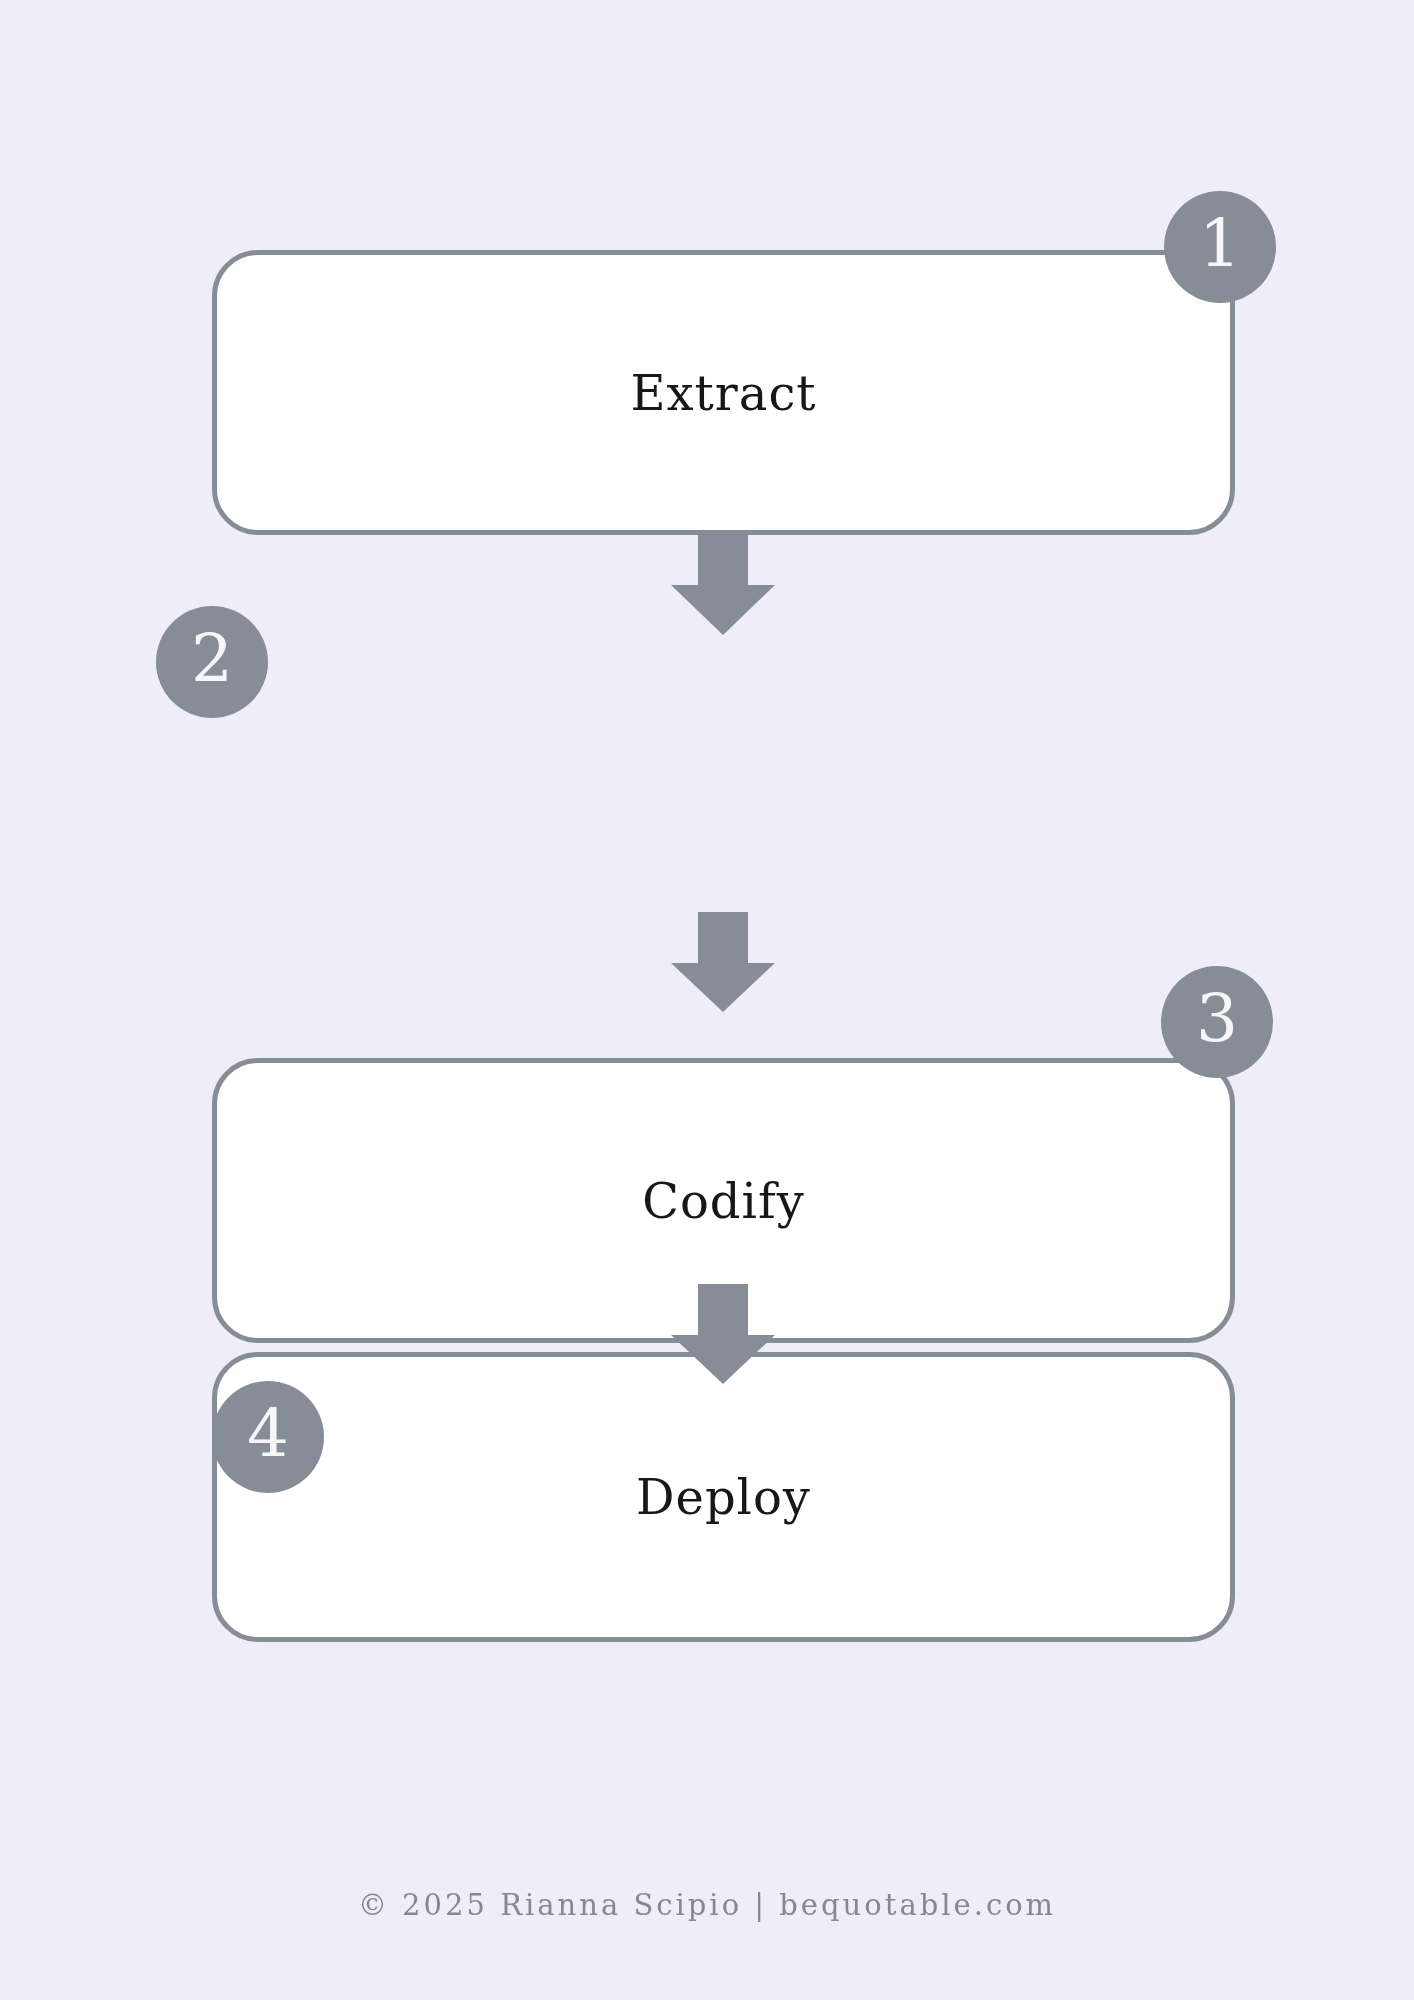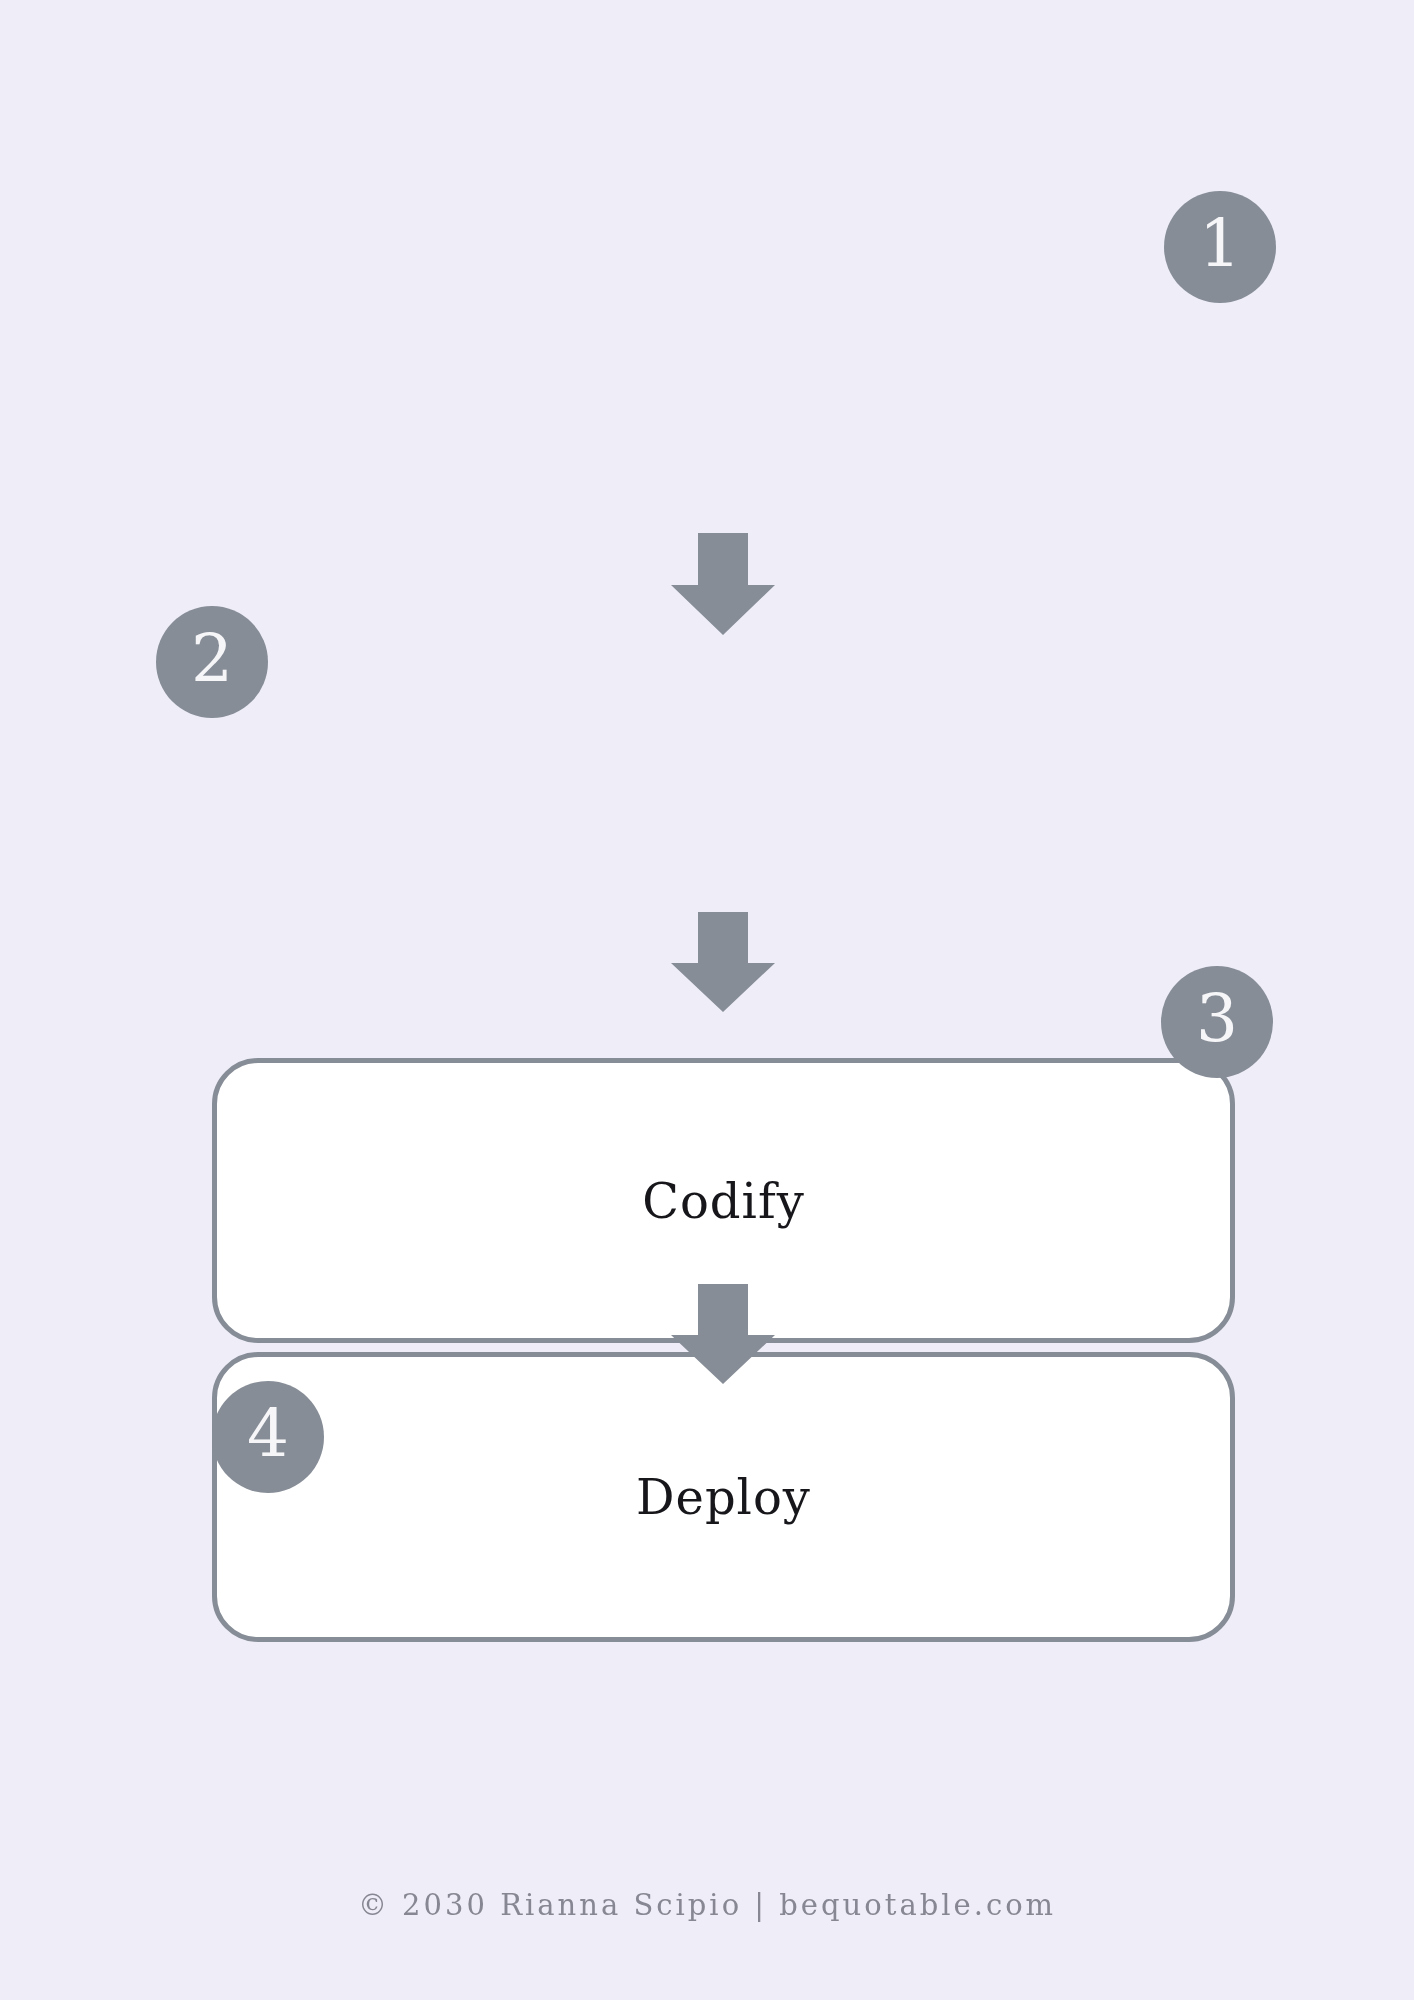--- a/index.html
+++ b/index.html
@@ -82,20 +82,23 @@
     font-size: 29px;
     letter-spacing: 3px;
     color: var(--footer-text);
   }
 </style>
 </head>
 <body>
 
 <div class="canvas">
 
+  <div class="step-box box-1">
+    <span class="step-label">Extract</span>
+  </div>
   <div class="badge badge-1">
     <span>1</span>
   </div>
 
   <svg class="arrow arrow-1" viewBox="0 0 104 102" preserveAspectRatio="none" aria-hidden="true">
     <path d="M27 0 L77 0 L77 52 L104 52 L52 102 L0 52 L27 52 Z" fill="currentColor"></path>
   </svg>
 
   <div class="badge badge-2">
     <span>2</span>
@@ -116,15 +119,15 @@
     <path d="M27 0 L77 0 L77 52 L104 52 L52 102 L0 52 L27 52 Z" fill="currentColor"></path>
   </svg>
 
   <div class="step-box box-4">
     <span class="step-label">Deploy</span>
   </div>
   <div class="badge badge-4">
     <span>4</span>
   </div>
 
-  <div class="footer">© 2030 Rianna Scipio | bequotable.com</div>
+  <div class="footer">© 2025 Rianna Scipio | bequotable.com</div>
 
 </div>
 
 </body></html>

